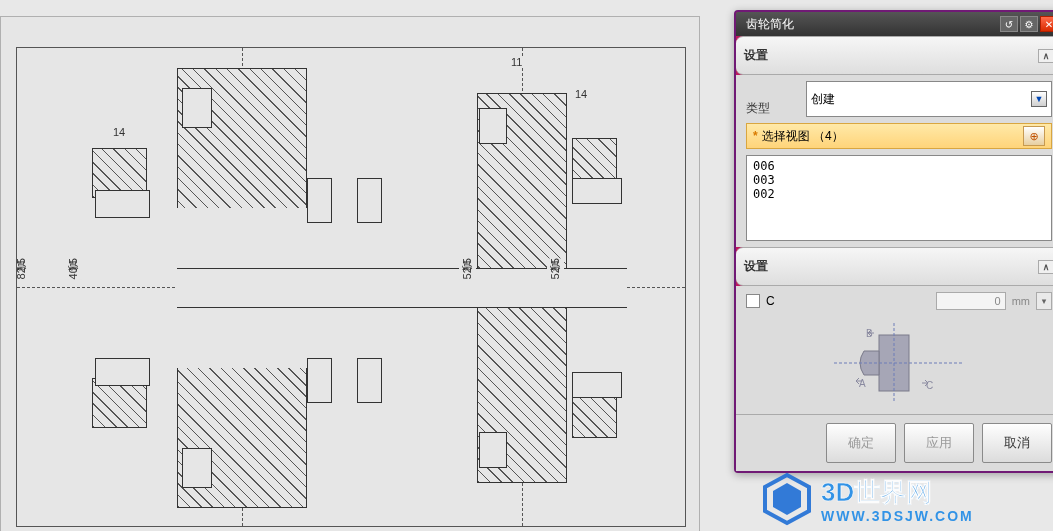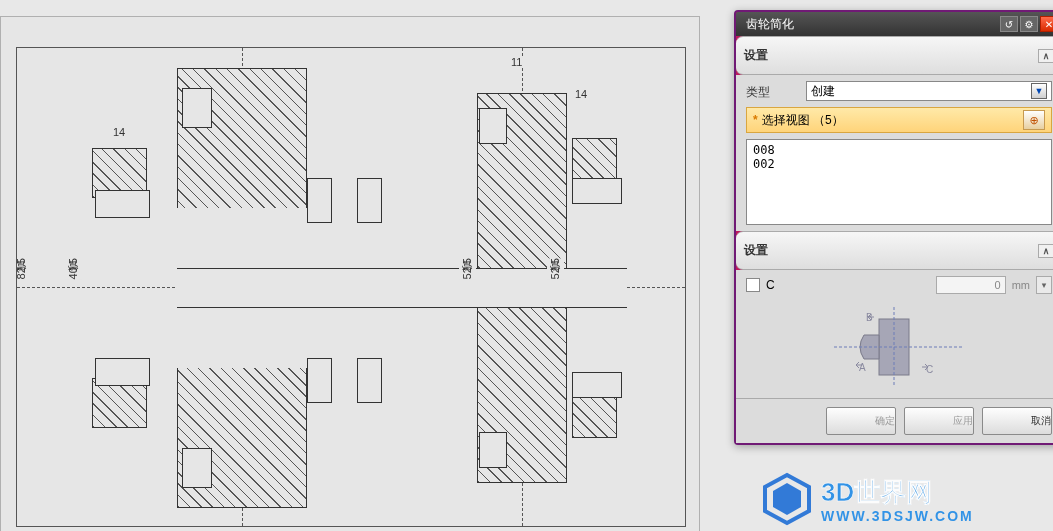--- a/index.html
+++ b/index.html
@@ -107,21 +107,21 @@
     border: 1px solid #aaa;
     display:flex;align-items:center;justify-content:center;
     font-size:9px;color:#555;cursor:pointer;
   }
   .section-body { padding: 6px 10px; background:#dcdcdc; }
 
   .row { display:flex; align-items:flex-end; margin-bottom:6px; }
   .row label { flex: 0 0 60px; color:#333; }
   .select {
     flex:1;
-    height: 20px;
+    height: 36px;
     border:1px solid #888;
     background:#fff;
     display:flex; align-items:center; padding:0 4px;
     font-size:12px;
     cursor:pointer;
   }
   .select .arrow {
     margin-left:auto;
     width:16px;height:16px;
     background: linear-gradient(#fff,#d0d0d0);
@@ -174,27 +174,26 @@
   }
 
   .btnbar {
     display:flex; gap:8px;
     padding:8px 10px;
     background:#dcdcdc;
     justify-content:flex-end;
     border-top:1px solid #aaa;
   }
   .btn {
-    min-width:70px;height:28px;
+    min-width:70px;height:40px;
     background:linear-gradient(#fefefe,#dcdcdc);
     border:1px solid #8a8a8a;
     border-radius:2px;
-    font-size:10px;color:#333;
+    font-size:13px;color:#333;
     cursor:pointer;
-    text-align:right;
   }
   .btn.disabled { color:#9a9a9a; }
 
   
   .watermark {
     position:absolute;
     right:4px; bottom:2px;
     width:290px;height:60px;
     opacity:0.9;
     pointer-events:none;
@@ -260,26 +259,27 @@
     <div class="row">
       <label>类型</label>
       <div class="select">
         <span>创建</span>
         <span class="arrow">▼</span>
       </div>
     </div>
 
     <div class="pick-row">
       <span class="star">*</span>
-      <span>选择视图 （5）</span>
+      <span>选择视图 （4）</span>
       <span class="pickbtn">⊕</span>
     </div>
 
     <div class="listbox">
-      <div>008</div>
+      <div>006</div>
+      <div>003</div>
       <div>002</div>
     </div>
   </div>
 
   <div class="section-head">
     <span>设置</span>
     <span class="collapse">∧</span>
   </div>
   <div class="section-body">
     <div class="num-row">

